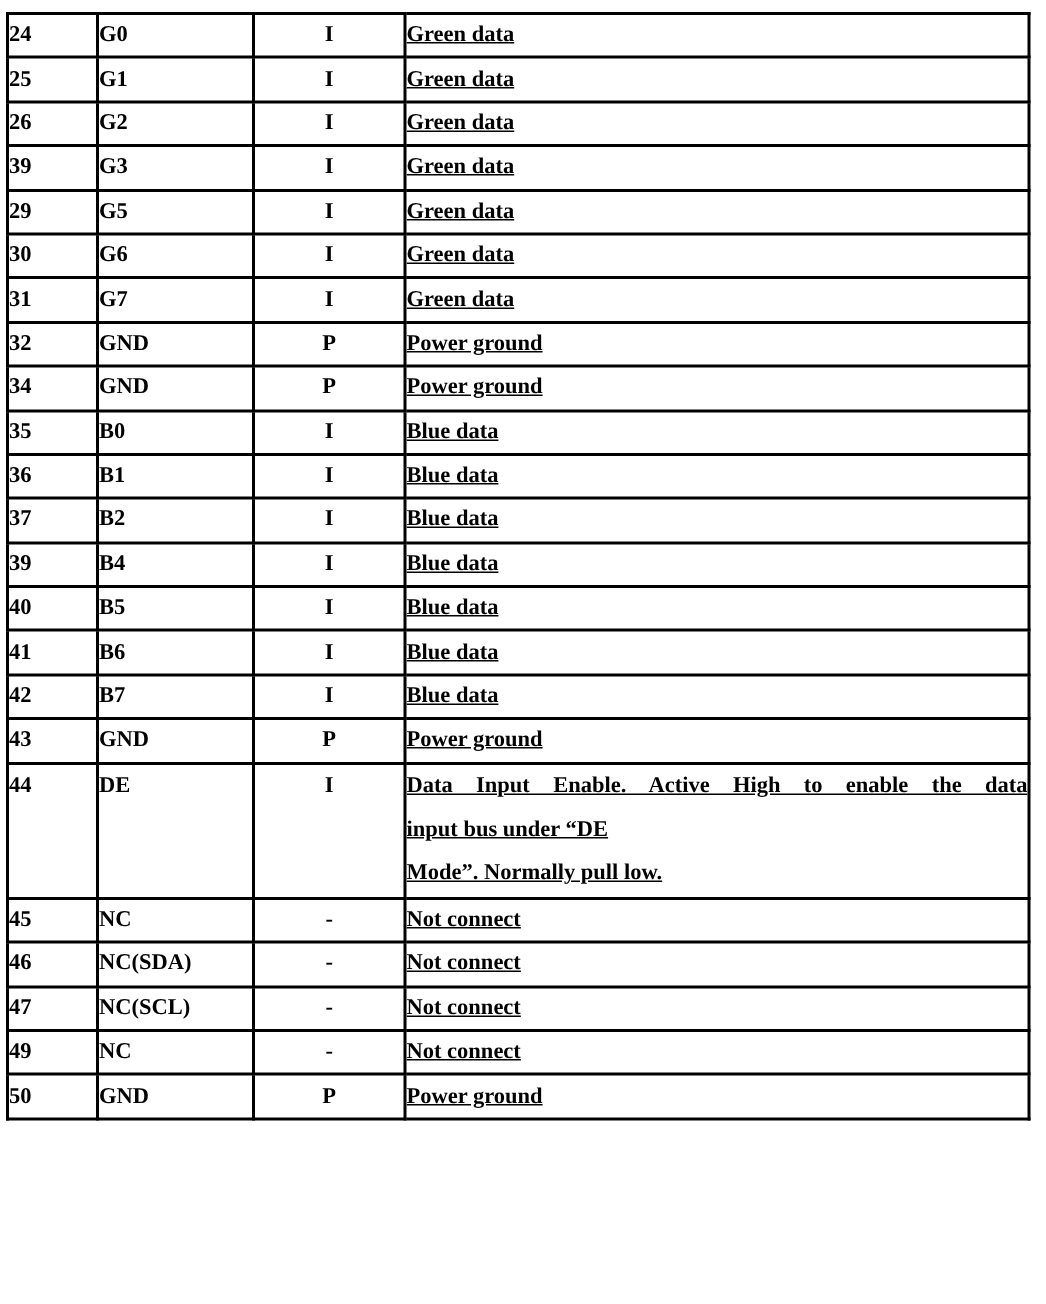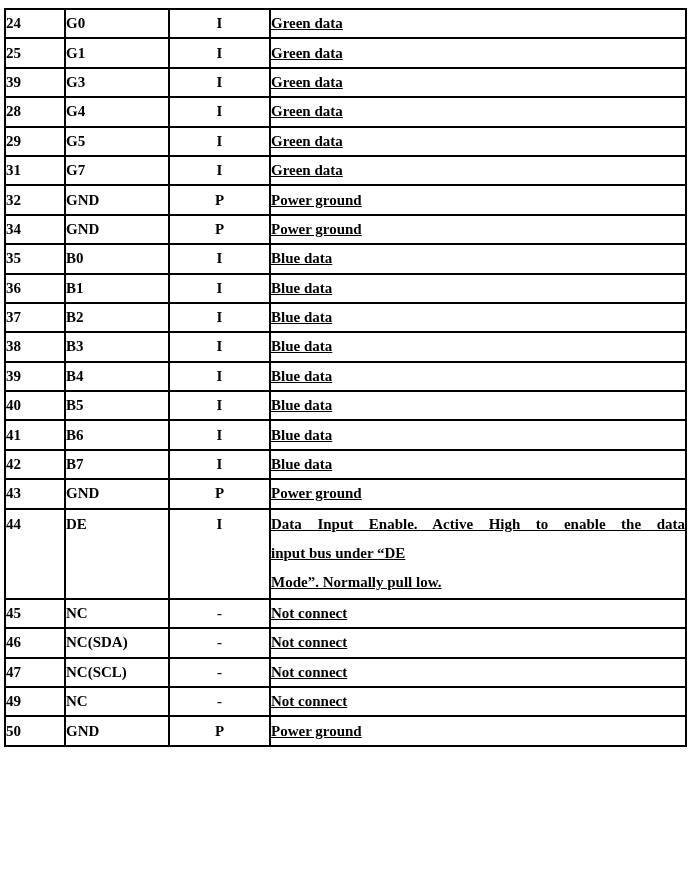--- a/index.html
+++ b/index.html
@@ -79,38 +79,44 @@
           <td class="cell-io">I</td>
           <td class="cell-desc">Green data</td>
         </tr>
         <tr class="pin-row">
           <td class="cell-pin">25</td>
           <td class="cell-symbol">G1</td>
           <td class="cell-io">I</td>
           <td class="cell-desc">Green data</td>
         </tr>
         <tr class="pin-row">
+          <td class="cell-pin">26</td>
+          <td class="cell-symbol">G2</td>
+          <td class="cell-io">I</td>
+          <td class="cell-desc">Green data</td>
+        </tr>
+        <tr class="pin-row">
           <td class="cell-pin">39</td>
           <td class="cell-symbol">G3</td>
           <td class="cell-io">I</td>
           <td class="cell-desc">Green data</td>
         </tr>
         <tr class="pin-row">
-          <td class="cell-pin">28</td>
-          <td class="cell-symbol">G4</td>
-          <td class="cell-io">I</td>
-          <td class="cell-desc">Green data</td>
-        </tr>
-        <tr class="pin-row">
           <td class="cell-pin">29</td>
           <td class="cell-symbol">G5</td>
           <td class="cell-io">I</td>
           <td class="cell-desc">Green data</td>
         </tr>
         <tr class="pin-row">
+          <td class="cell-pin">30</td>
+          <td class="cell-symbol">G6</td>
+          <td class="cell-io">I</td>
+          <td class="cell-desc">Green data</td>
+        </tr>
+        <tr class="pin-row">
           <td class="cell-pin">31</td>
           <td class="cell-symbol">G7</td>
           <td class="cell-io">I</td>
           <td class="cell-desc">Green data</td>
         </tr>
         <tr class="pin-row">
           <td class="cell-pin">32</td>
           <td class="cell-symbol">GND</td>
           <td class="cell-io">P</td>
           <td class="cell-desc">Power ground</td>
@@ -129,26 +135,20 @@
         </tr>
         <tr class="pin-row">
           <td class="cell-pin">36</td>
           <td class="cell-symbol">B1</td>
           <td class="cell-io">I</td>
           <td class="cell-desc">Blue data</td>
         </tr>
         <tr class="pin-row">
           <td class="cell-pin">37</td>
           <td class="cell-symbol">B2</td>
-          <td class="cell-io">I</td>
-          <td class="cell-desc">Blue data</td>
-        </tr>
-        <tr class="pin-row">
-          <td class="cell-pin">38</td>
-          <td class="cell-symbol">B3</td>
           <td class="cell-io">I</td>
           <td class="cell-desc">Blue data</td>
         </tr>
         <tr class="pin-row">
           <td class="cell-pin">39</td>
           <td class="cell-symbol">B4</td>
           <td class="cell-io">I</td>
           <td class="cell-desc">Blue data</td>
         </tr>
         <tr class="pin-row">

